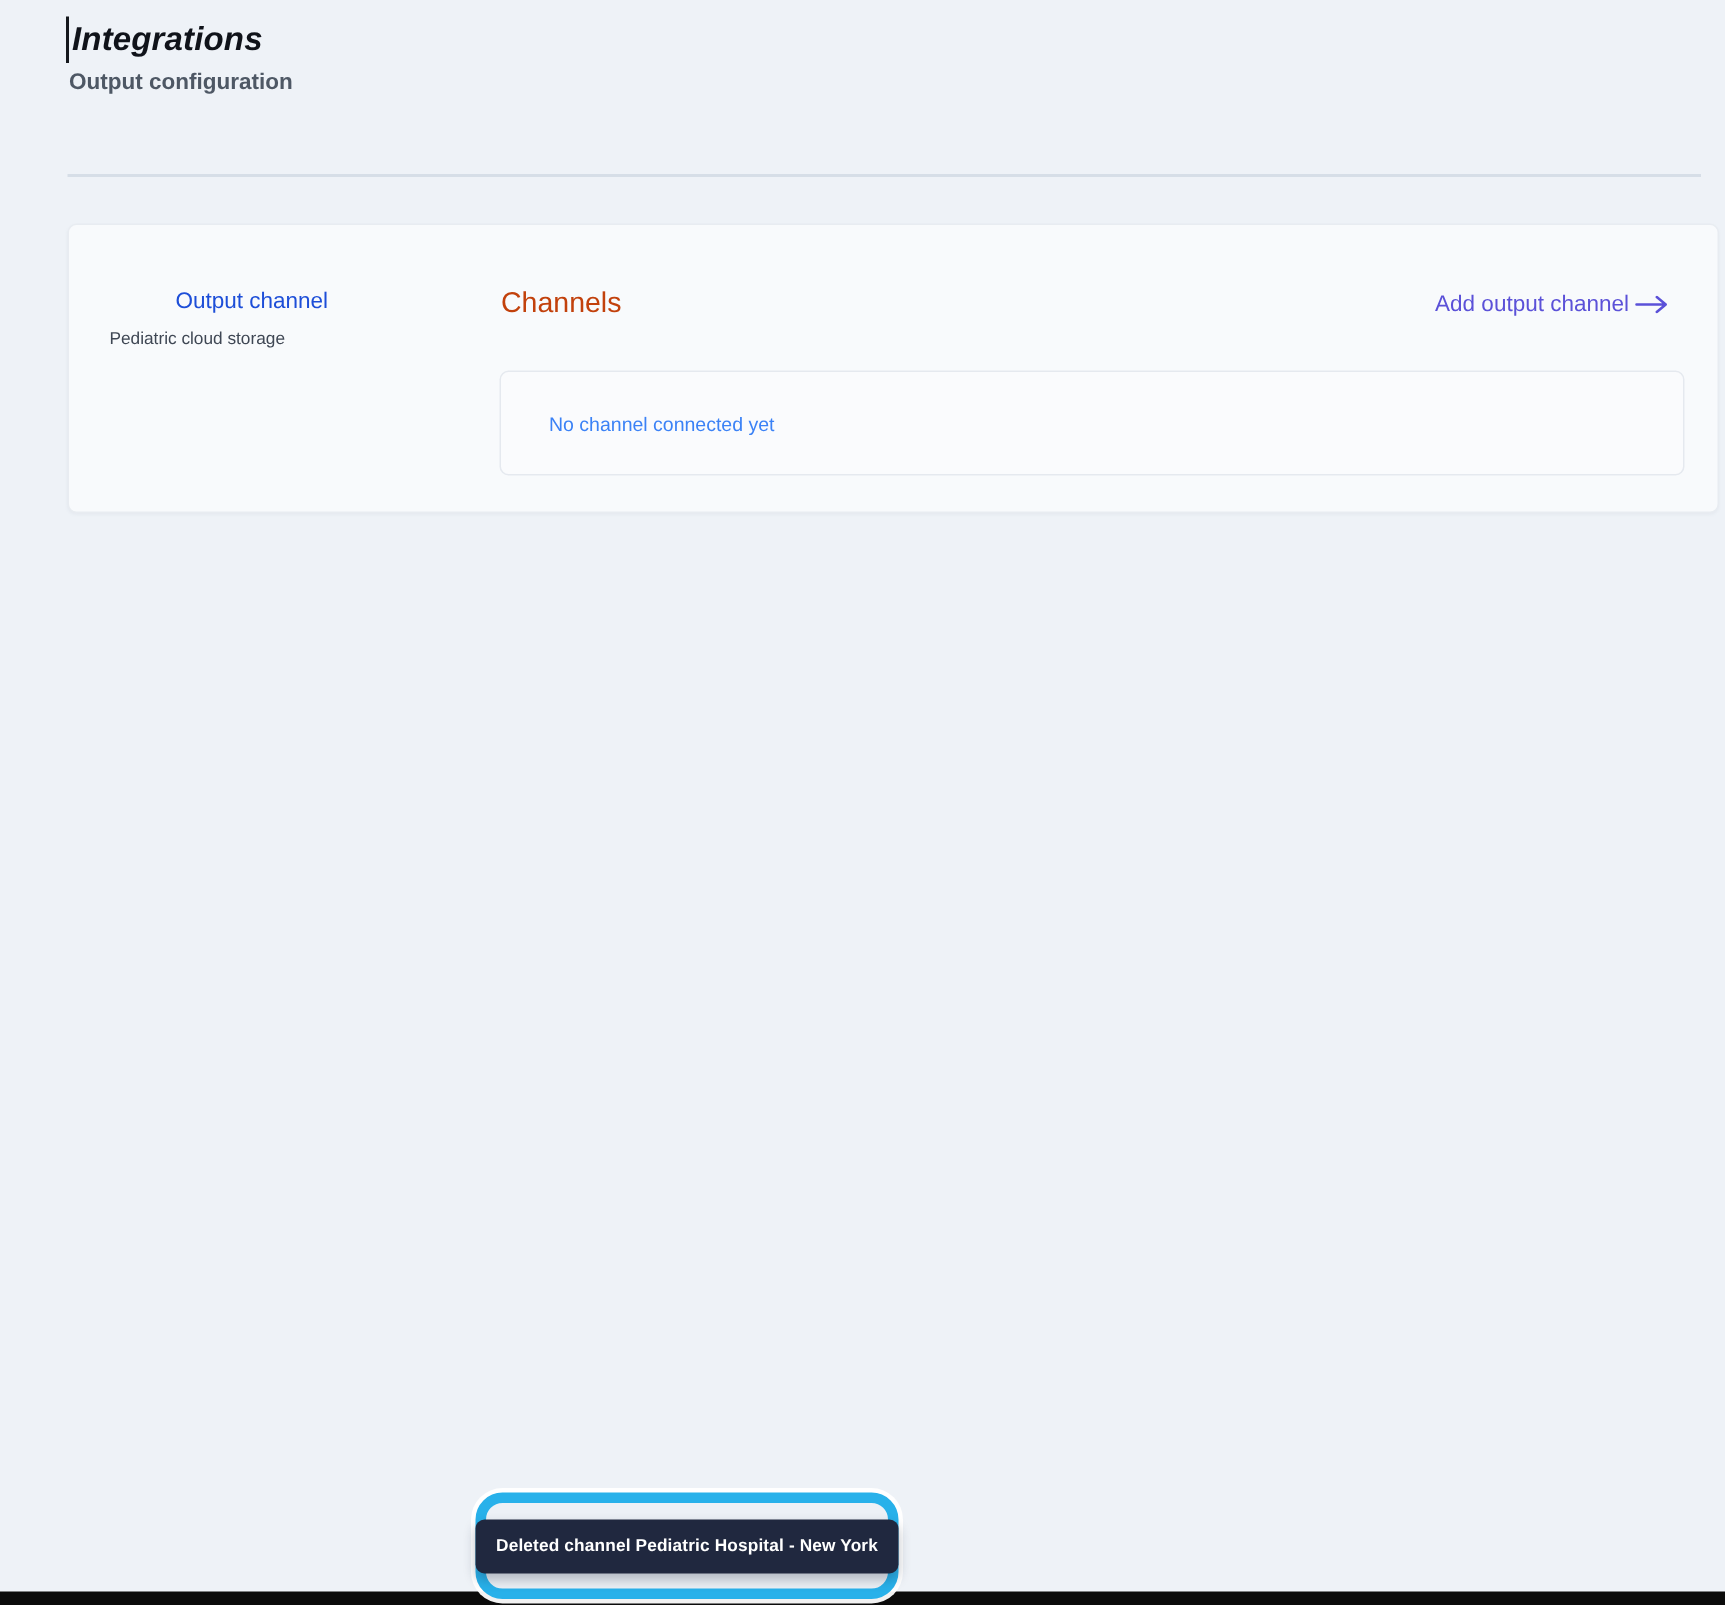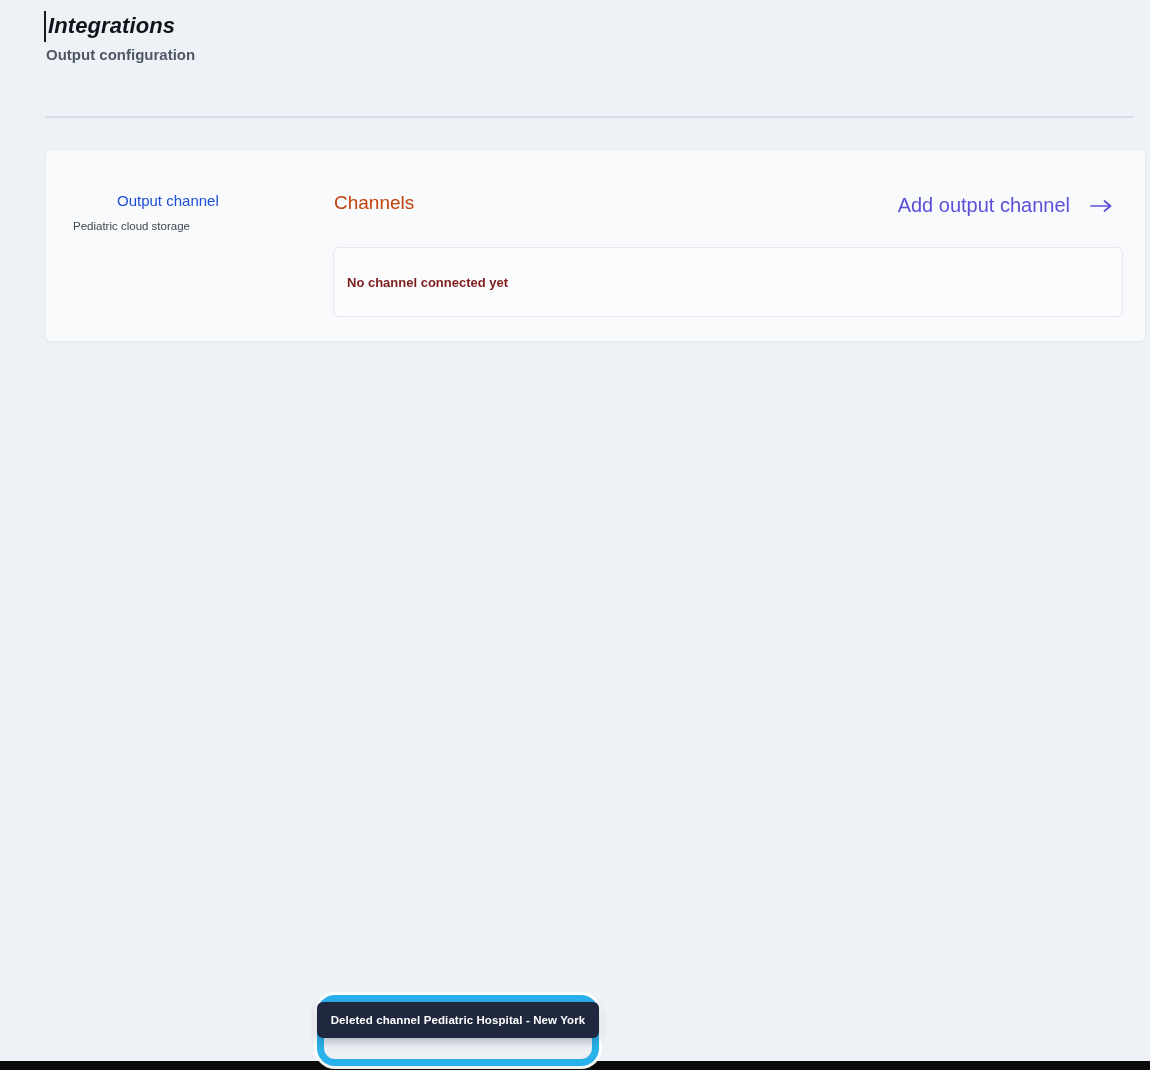--- a/index.html
+++ b/index.html
@@ -71,43 +71,43 @@
     left: 288px; top: 42px;
     font-size: 19px;
     font-weight: 500;
     color: #c2410c;
   }
   .add-link {
     position: absolute;
     right: 33px; top: 44px;
     display: flex;
     align-items: center;
-    gap: 20px;
-    font-size: 20px;
+    gap: 4px;
+    font-size: 15px;
     color: #5b51d8;
     cursor: pointer;
     text-decoration: none;
   }
   .add-link svg { display: block; }
 
   .empty-box {
     position: absolute;
     left: 287px; top: 97px;
     width: 790px; height: 70px;
     background: #fafbfd;
     border: 1px solid #e5e9ef;
     border-radius: 6px;
     display: flex;
     align-items: center;
   }
   .empty-text {
-    margin-left: 13px;
+    margin-left: 32px;
     font-size: 13px;
-    font-weight: 700;
-    color: #7f1d1d;
+    font-weight: 400;
+    color: #3b82f6;
   }
 
   
   .bottom-bar {
     position: absolute;
     left: 0; top: 1061px;
     width: 1150px; height: 9px;
     background: #0b0b0b;
     z-index: 1;
   }
@@ -116,20 +116,21 @@
   .annotation-highlight {
     position: absolute;
     left: 317px; top: 995px;
     width: 282px; height: 71px;
     border: 7px solid #28b1ea;
     border-radius: 18px;
     background: #edf1f6;
     box-shadow: 0 0 0 3px rgba(255,255,255,0.95);
     z-index: 5;
     display: flex;
+    align-items: center;
     justify-content: center;
   }
   .toast {
     height: 36px;
     padding: 0 14px;
     background: #20283f;
     border-radius: 6px;
     display: flex;
     align-items: center;
     justify-content: center;

